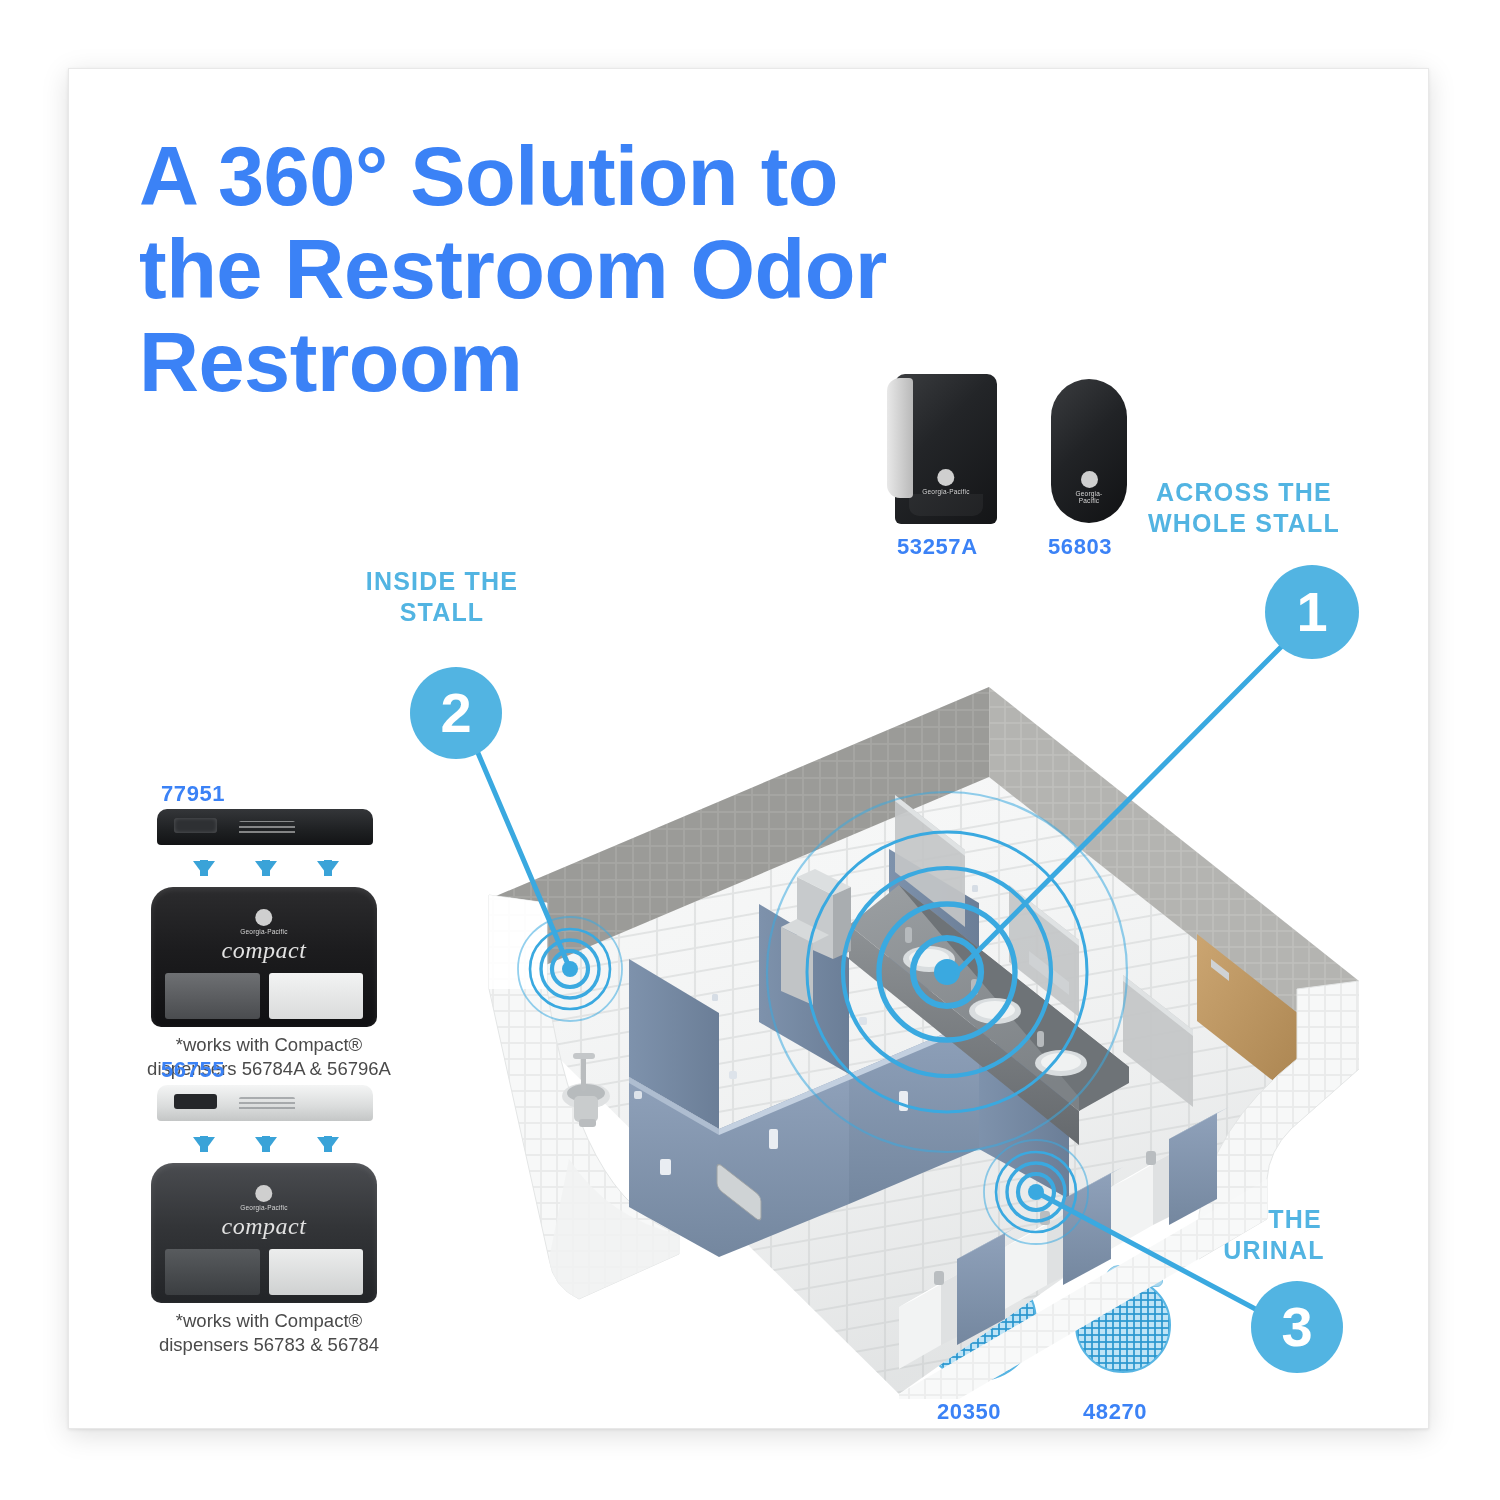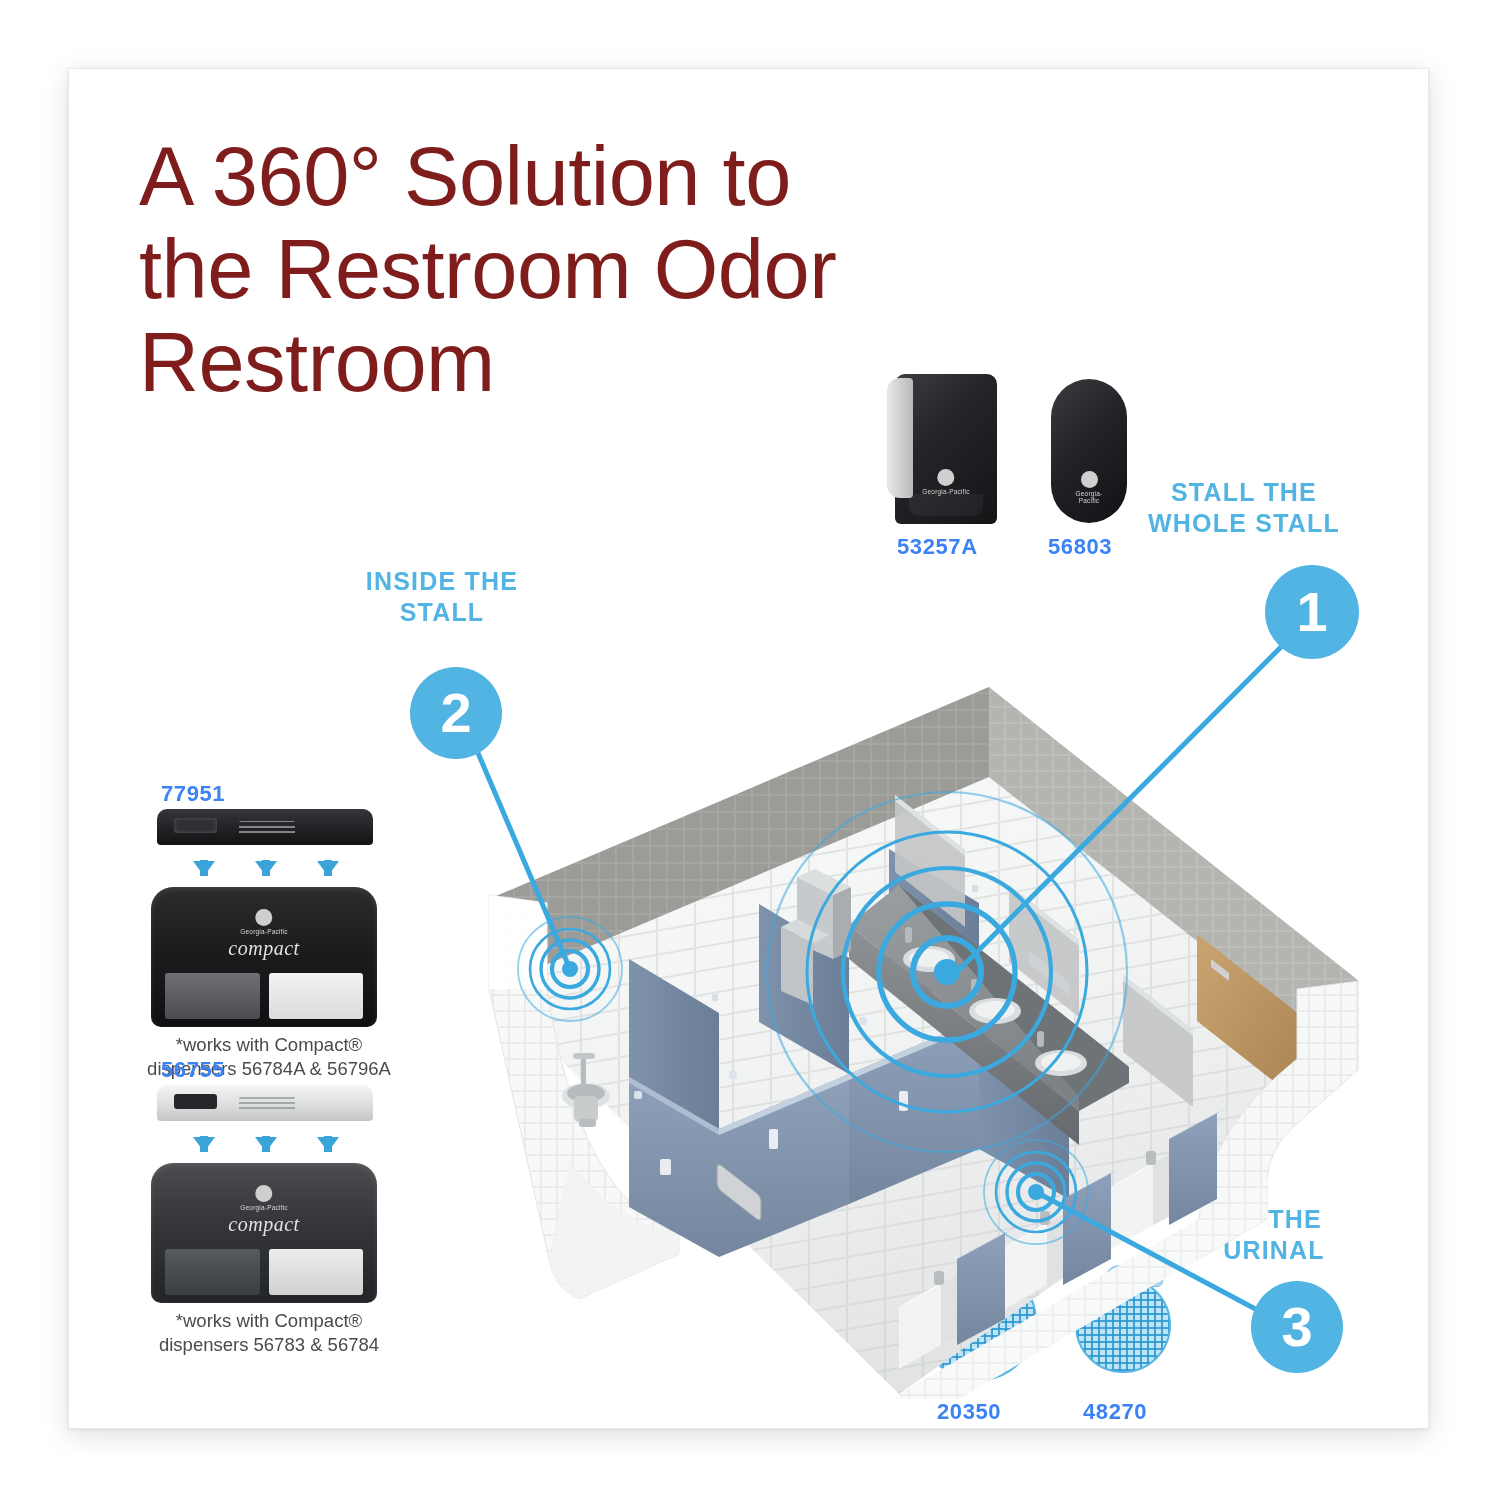--- a/index.html
+++ b/index.html
@@ -24,23 +24,23 @@
     background: #ffffff;
     border: 1px solid #e8e8e8;
     box-shadow: 0 6px 26px rgba(0,0,0,0.13), 0 1px 3px rgba(0,0,0,0.08);
   }
 
   
   .headline {
     position: absolute;
     left: 70px; top: 62px;
     width: 880px;
-    color: #7f1d1d;
+    color: #3b82f6;
     font-size: 83px;
-    font-weight: normal;
+    font-weight: bold;
     line-height: 1.12;
     letter-spacing: -0.5px;
   }
 
   
   .caption {
     position: absolute;
     color: #52b4e2;
     font-size: 25px;
     font-weight: bold;
@@ -147,21 +147,21 @@
     text-align: center;
     color: #d8d8d8;
   }
   .gp-circle {
     width: 17px; height: 17px; border-radius: 50%;
     background: #cfcfcf; margin: 0 auto 2px;
   }
   .gp-name { font-size: 6.5px; letter-spacing: 0.2px; }
   .compact-word {
     position: absolute; left: 50%; transform: translateX(-50%);
-    color: #e2e2e2; font-size: 20px; font-style: italic;
+    color: #e2e2e2; font-size: 24px; font-style: italic;
     font-family: "Liberation Serif", serif; letter-spacing: 0.5px;
   }
   .roll-win {
     position: absolute;
     border-radius: 3px;
   }
 
   
   .wd-box {
     position: absolute;
@@ -432,21 +432,21 @@
       </g>
     </svg>
 
     <svg id="leaders" viewBox="0 0 1500 1500">
       <line x1="1218" y1="572" x2="888" y2="903" stroke="#3aa9e0" stroke-width="5" stroke-linecap="round"></line>
       <line x1="409" y1="684" x2="501" y2="900" stroke="#3aa9e0" stroke-width="5" stroke-linecap="round"></line>
       <line x1="1192" y1="1243" x2="967" y2="1123" stroke="#3aa9e0" stroke-width="5" stroke-linecap="round"></line>
     </svg>
 
     <div class="caption c-room">
-      <div>STALL THE</div>
+      <div>ACROSS THE</div>
       <div>WHOLE STALL</div>
     </div>
     <div class="caption c-stall">
       <div>INSIDE THE</div>
       <div>STALL</div>
     </div>
     <div class="caption c-urinal">
       <div>AT THE</div>
       <div>URINAL</div>
     </div>

